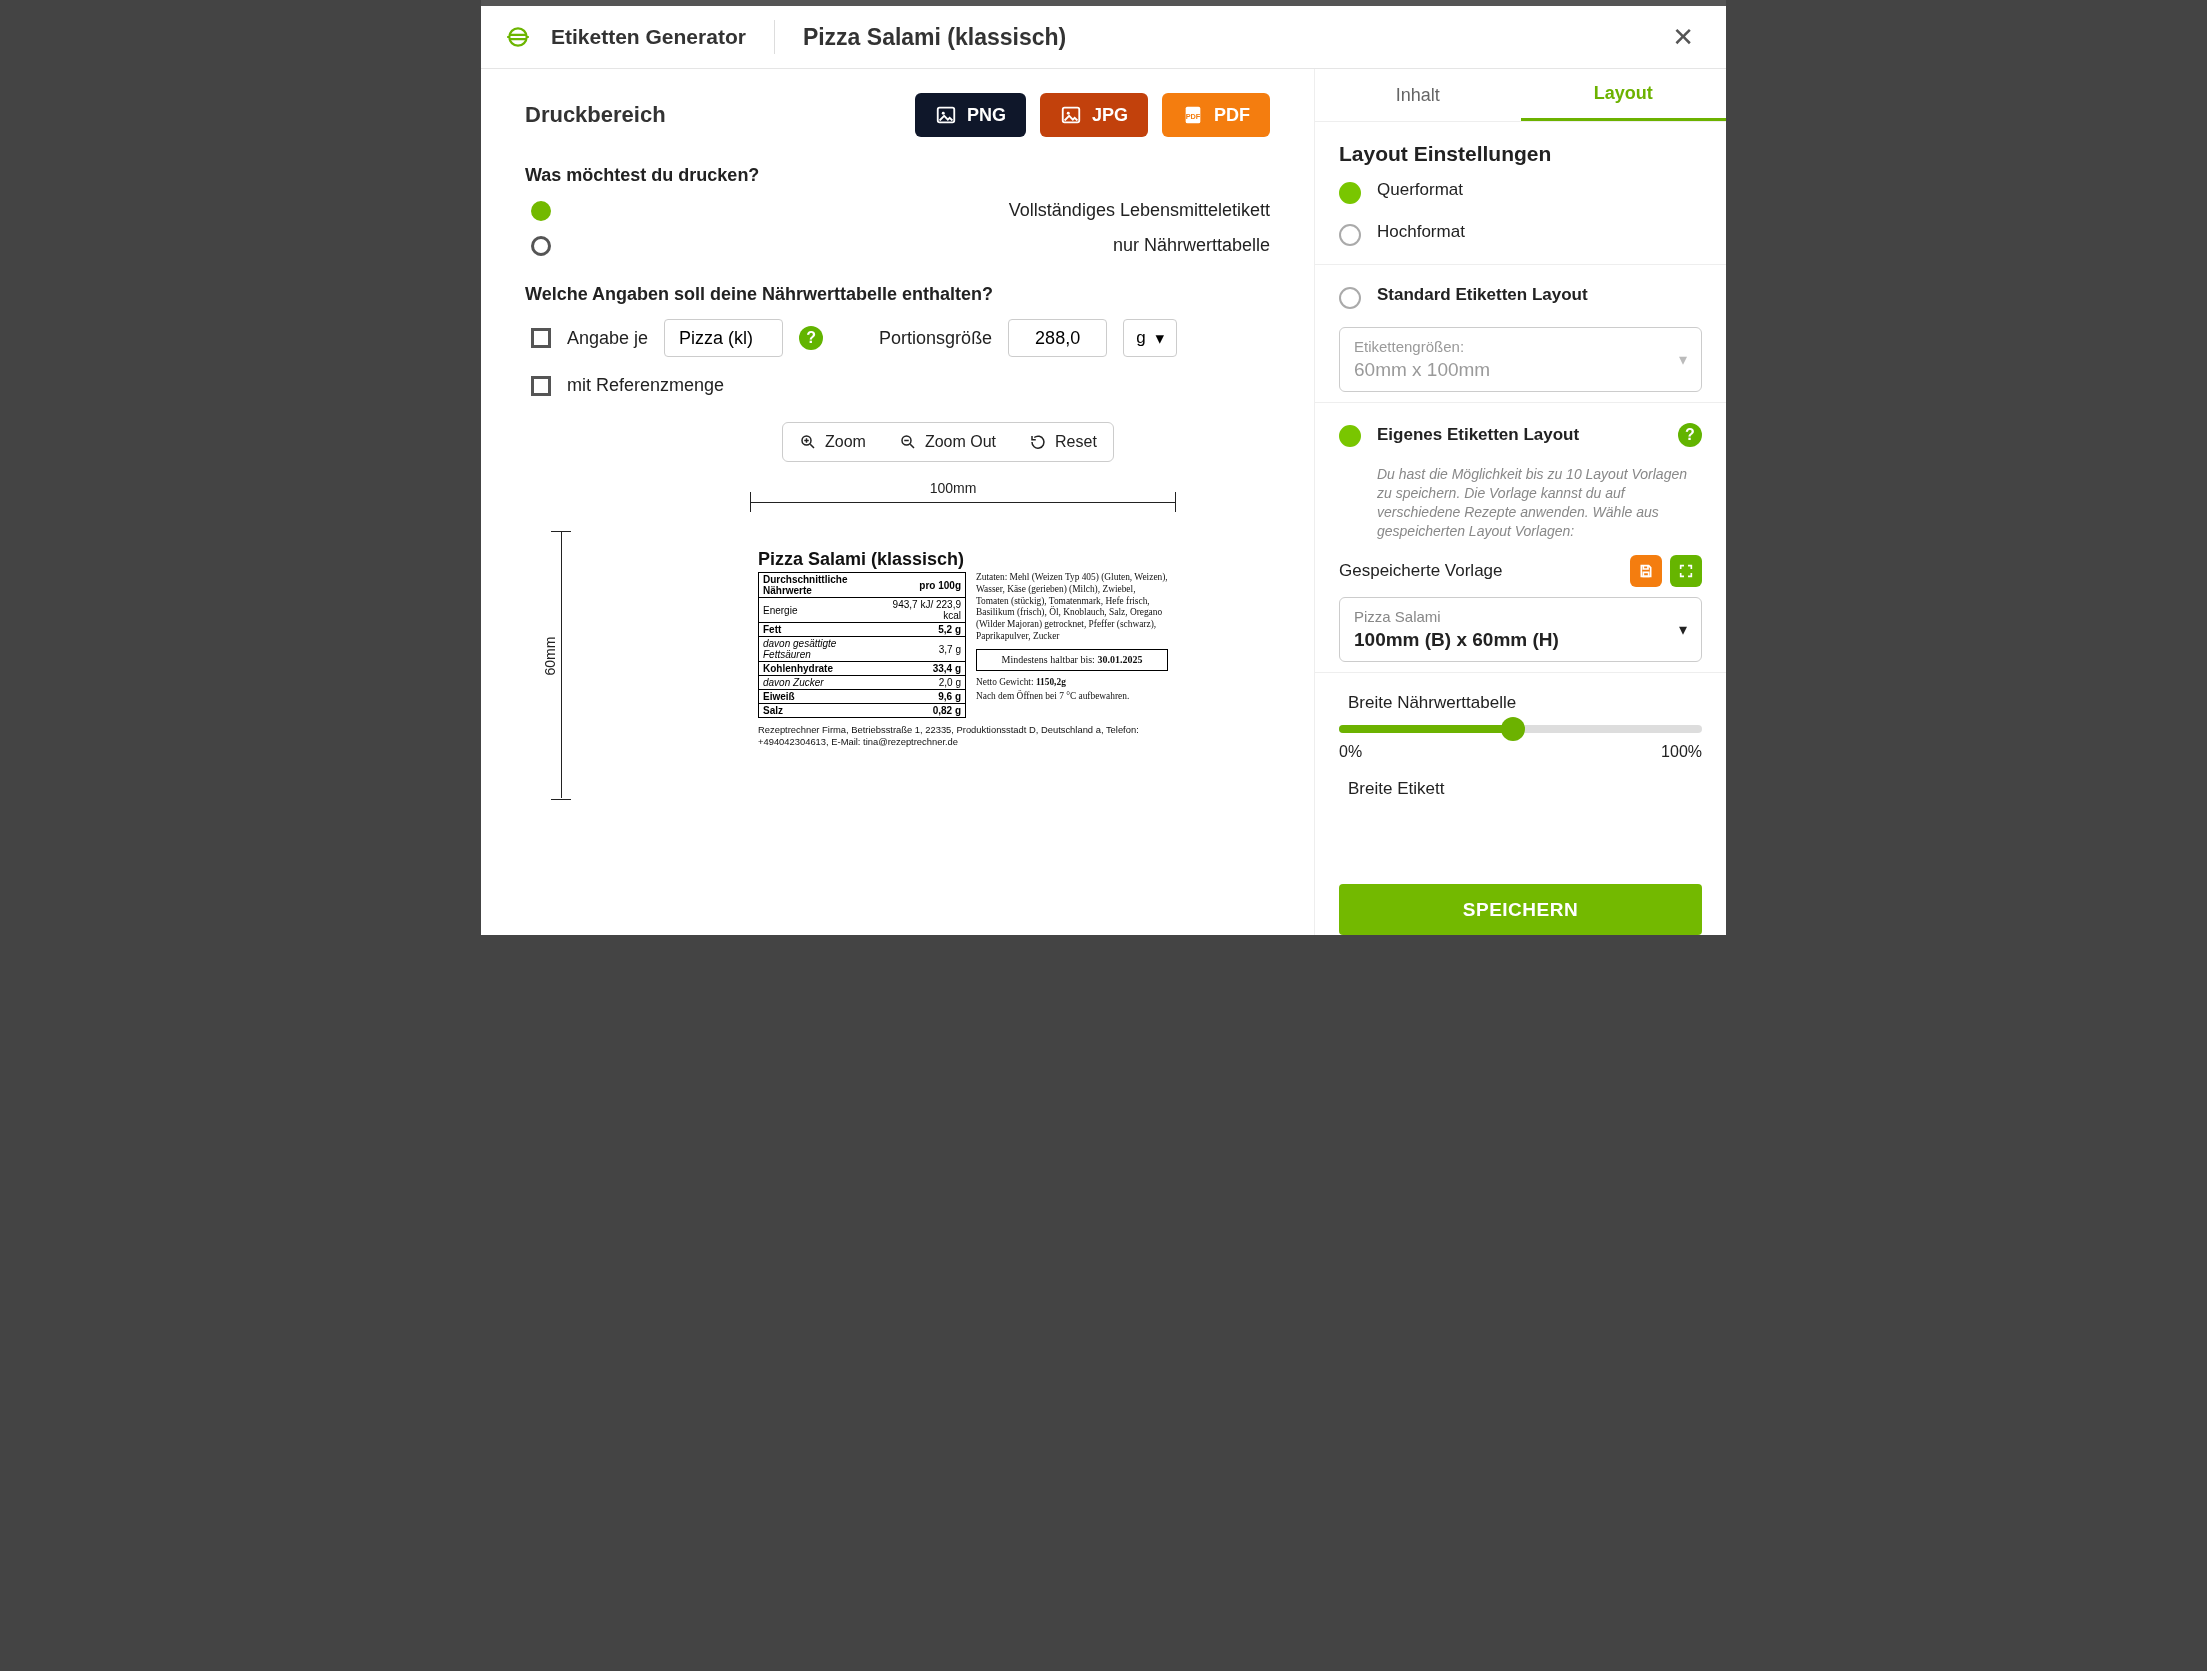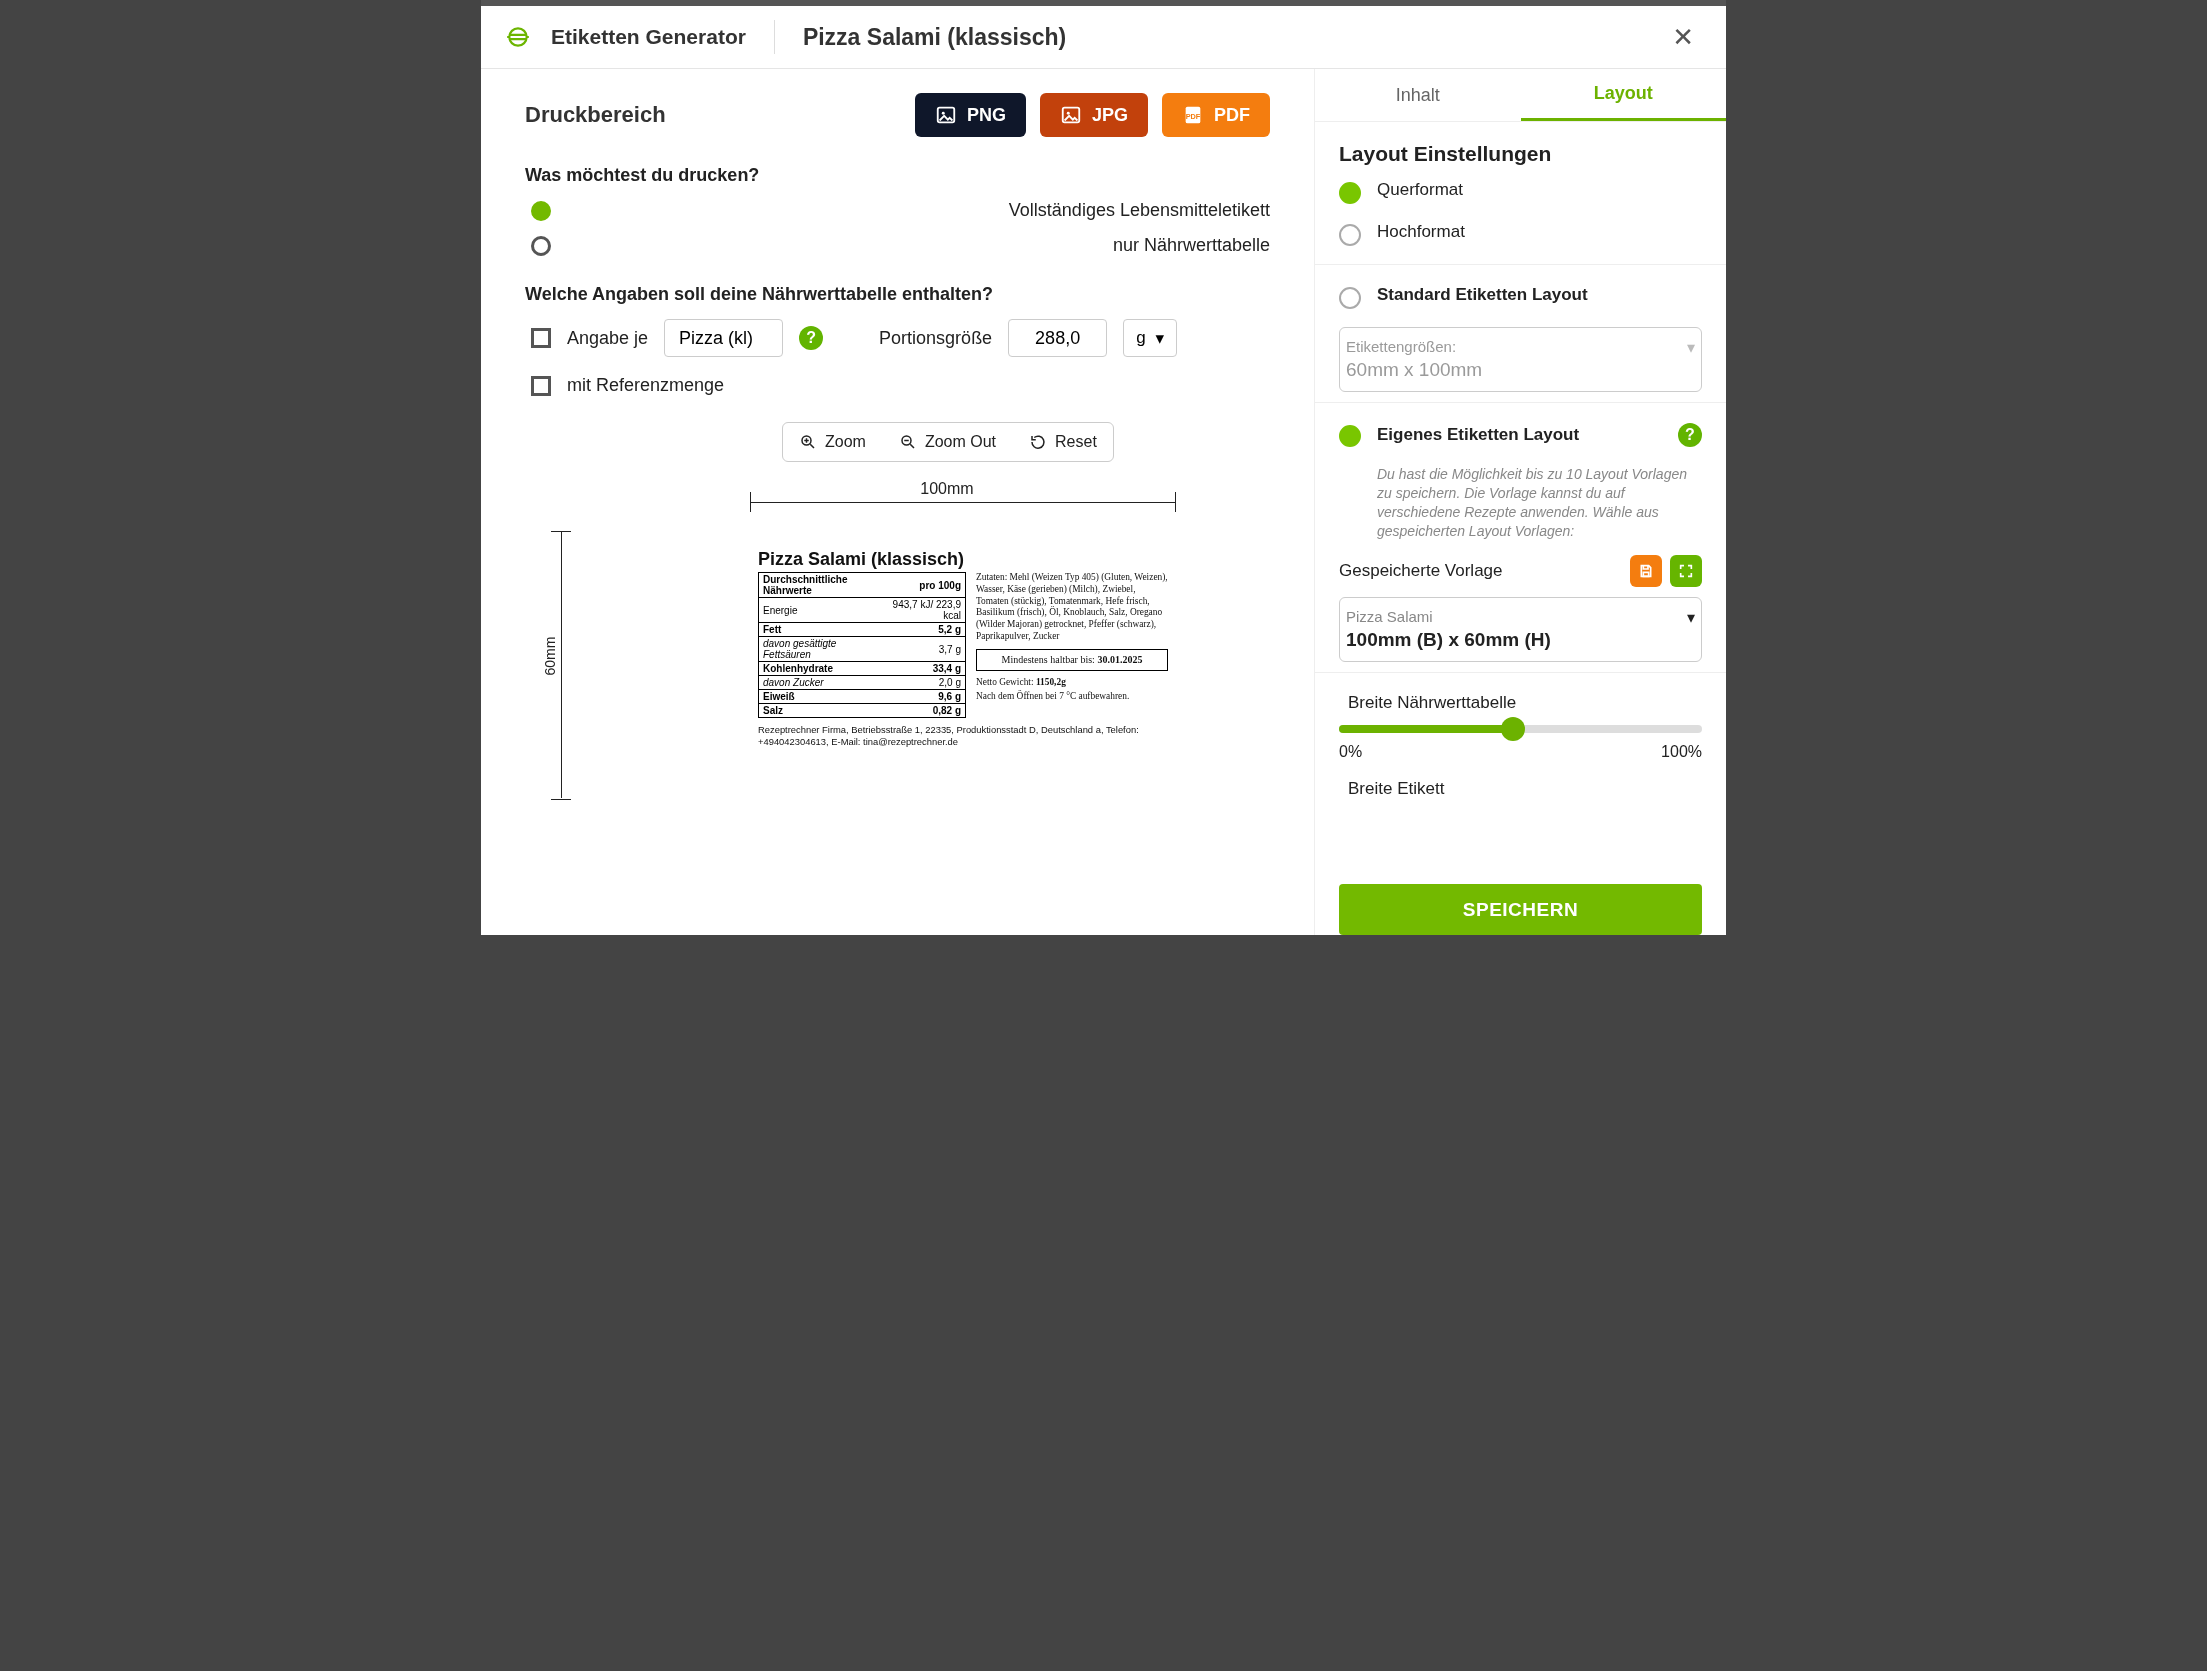--- a/index.html
+++ b/index.html
@@ -52,21 +52,21 @@
   .help-dot { width:24px; height:24px; border-radius:50%; background:#62b400; color:#fff; font-weight:800; font-size:16px; display:flex; align-items:center; justify-content:center; }
   .portion-lbl { font-size:18px; color:#222; }
   .unit-sel { height:38px; border:1px solid #ccc; border-radius:4px; padding:0 12px; font-size:17px; display:flex; align-items:center; gap:10px; background:#fff; }
   
   .zoom-bar { display:inline-flex; border:1px solid #ccc; border-radius:6px; overflow:hidden; margin-left:257px; margin-top:8px; }
   .zoom-cell { display:flex; align-items:center; gap:8px; padding:10px 16px; font-size:16px; color:#222; cursor:pointer; }
   .zoom-cell + .zoom-cell { border-left:1px solid transparent; }
   .zoom-icn { width:18px; height:18px; }
   
   .preview-wrap { position:relative; margin-top:18px; height:337px; }
-  .dim-top { position:absolute; left:209px; top:0; width:426px; text-align:center; font-size:16px; color:#222; }
+  .dim-top { position:absolute; left:215px; top:0; width:426px; text-align:center; font-size:14px; color:#222; }
   .dim-top-bar { position:absolute; left:225px; top:22px; width:426px; height:0; border-top:1px solid #222; }
   .dim-top-tick-l { position:absolute; left:225px; top:12px; height:20px; width:0; border-left:1px solid #222; }
   .dim-top-tick-r { position:absolute; left:650px; top:12px; height:20px; width:0; border-left:1px solid #222; }
   .dim-left-label { position:absolute; left:6px; top:168px; transform:rotate(-90deg); font-size:14px; color:#222; }
   .dim-left-bar { position:absolute; left:36px; top:51px; height:267px; width:0; border-left:1px solid #222; }
   .dim-left-tick-t { position:absolute; left:26px; top:51px; width:20px; height:0; border-top:1px solid #222; }
   .dim-left-tick-b { position:absolute; left:26px; top:319px; width:20px; height:0; border-top:1px solid #222; }
   .label-box { position:absolute; left:225px; top:63px; width:426px; height:238px; background:#fff; }
   .label-title { font-size:18px; font-weight:800; padding:6px 8px 2px 8px; color:#111; }
   .label-cols { display:flex; gap:10px; padding:0 8px; }
@@ -83,21 +83,21 @@
   
   .tabs { display:flex; height:53px; border-bottom:1px solid #eee; }
   .tab { flex:1; display:flex; align-items:center; justify-content:center; font-size:18px; color:#666; cursor:pointer; }
   .tab.active { color:#6cb200; font-weight:600; border-bottom:3px solid #6cb200; }
   .r-body { flex:1; overflow:auto; padding:20px 24px 0 24px; }
   .r-h { font-size:21px; font-weight:700; color:#222; margin-bottom:14px; }
   .r-opt { display:flex; align-items:flex-start; gap:16px; margin-bottom:18px; font-size:17px; color:#222; }
   .r-radio { width:22px; height:22px; border-radius:50%; border:2.5px solid #aaa; flex-shrink:0; margin-top:2px; }
   .r-radio.sel { border-color:#79c600; background:#79c600; }
   .r-sep { height:1px; background:#eee; margin:10px -24px 20px -24px; }
-  .sel-box { border:1px solid #ccc; border-radius:6px; padding:10px 6px; display:flex; gap:12px; color:#9a9a9a; font-size:16px; position:relative; }
+  .sel-box { border:1px solid #ccc; border-radius:6px; padding:10px 14px; display:flex; align-items:center; gap:12px; color:#9a9a9a; font-size:16px; position:relative; }
   .sel-box .sel-caret { margin-left:auto; color:#bbb; }
   .sel-lines { display:flex; flex-direction:column; gap:4px; flex:1; }
   .sel-small { font-size:15px; color:#9a9a9a; }
   .sel-big { font-size:19px; color:#9a9a9a; }
   .sel-box.enabled .sel-small { color:#888; }
   .sel-box.enabled .sel-big { color:#222; font-weight:600; }
   .hint { font-size:14px; font-style:italic; color:#888; margin:4px 0 14px 38px; line-height:1.35; }
   .saved-row { display:flex; align-items:center; gap:8px; margin-bottom:10px; }
   .saved-lbl { font-size:17px; color:#222; flex:1; }
   .mini-btn { width:32px; height:32px; border-radius:6px; display:flex; align-items:center; justify-content:center; color:#fff; cursor:pointer; }

